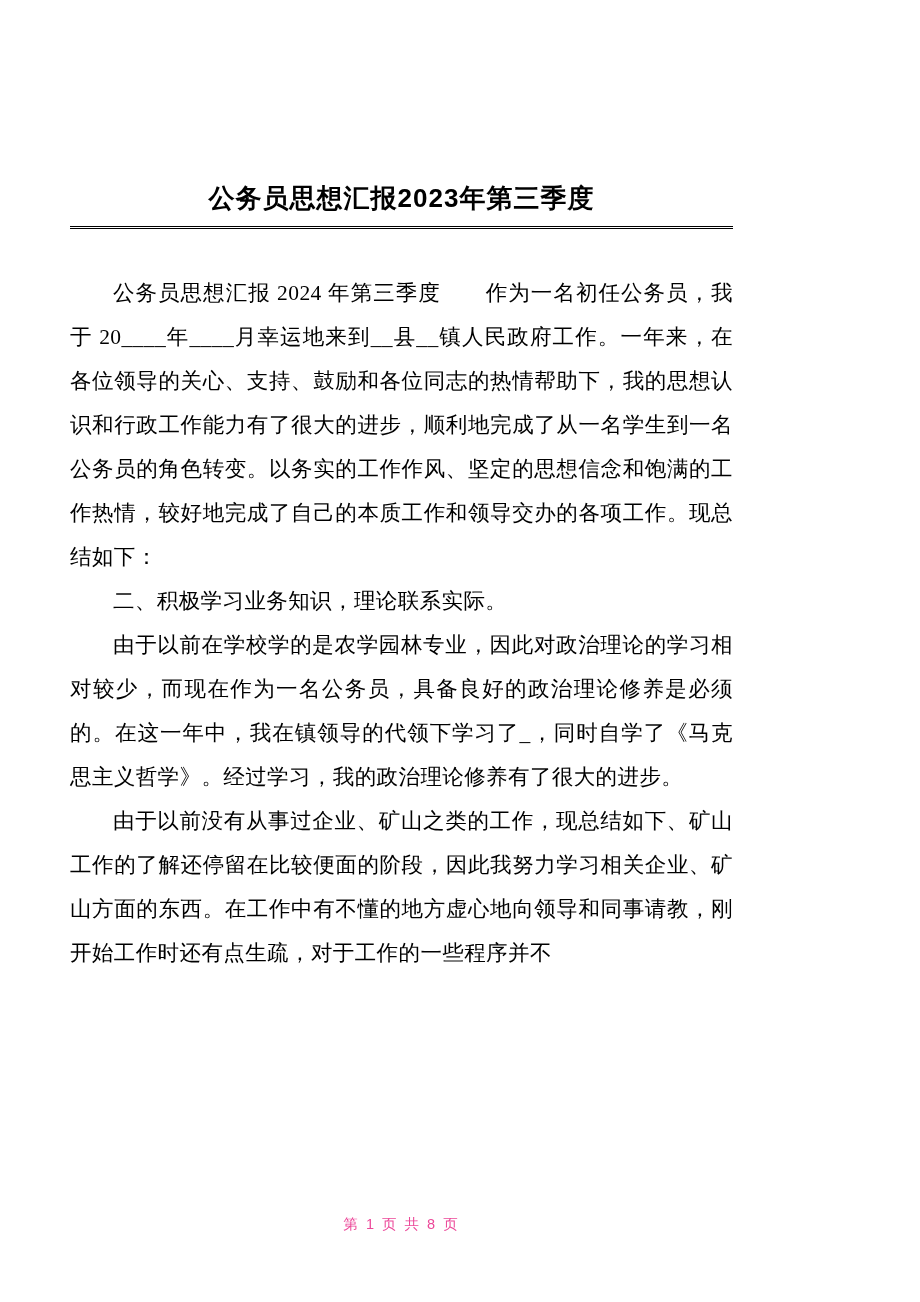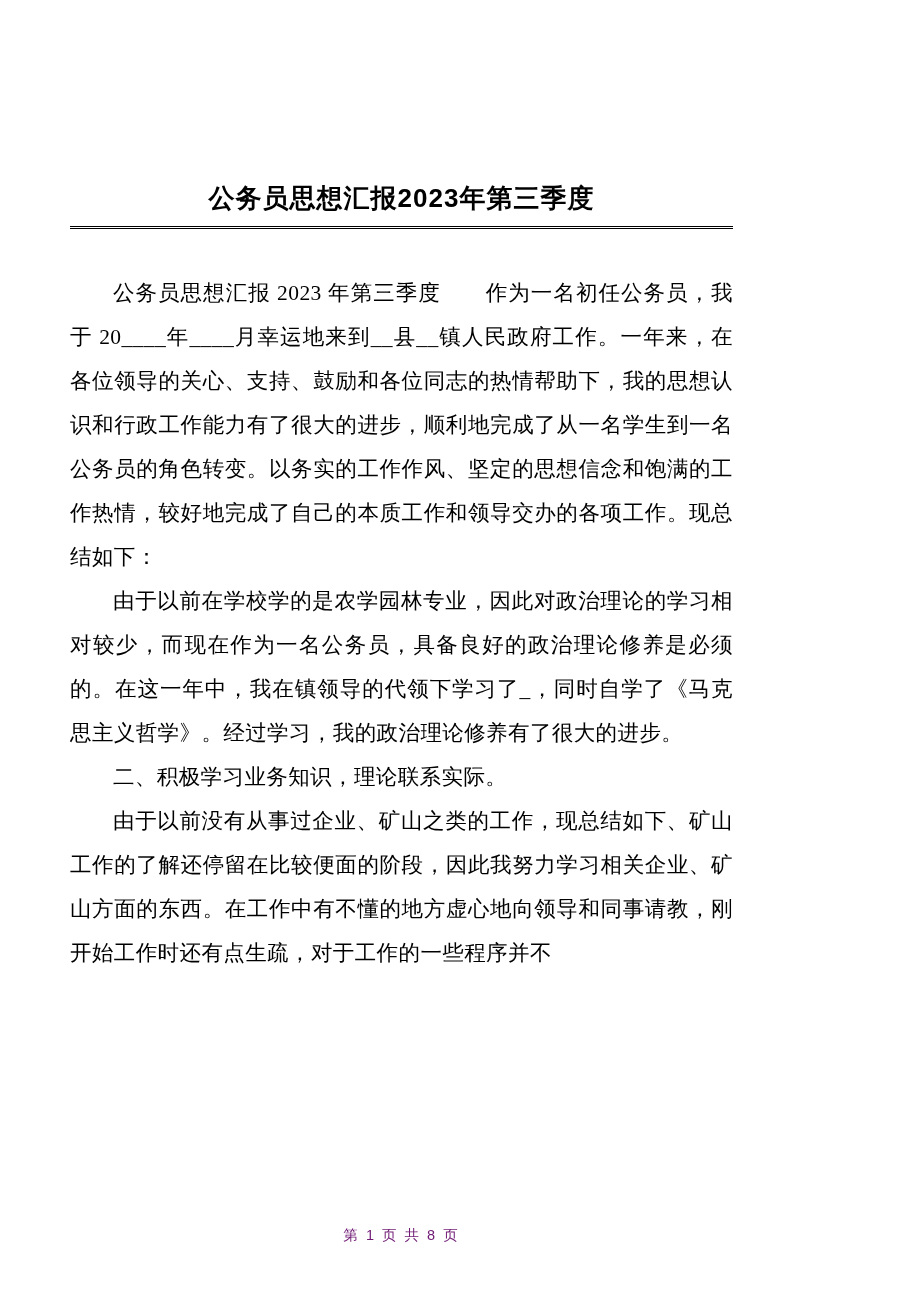--- a/index.html
+++ b/index.html
@@ -50,38 +50,38 @@
     text-align: justify;
     text-justify: inter-ideograph;
     text-indent: 2em;
     letter-spacing: 0.4px;
     word-break: break-all;
   }
   .footer {
     position: absolute;
     left: 0;
     right: 0;
-    bottom: 57px;
+    bottom: 68px;
     text-align: center;
     font-family: "Liberation Sans", "DejaVu Sans", sans-serif;
     font-size: 14.5px;
-    color: #701a75;
+    color: #ec4899;
     letter-spacing: 2px;
   }
 </style>
 </head>
 <body>
 
 <div class="page">
 
   <h1 class="doc-title">公务员思想汇报2023年第三季度</h1>
   <hr class="title-rule">
 
   <div class="body-text">
-    <p>公务员思想汇报 2023 年第三季度　　作为一名初任公务员，我于 20____年____月幸运地来到__县__镇人民政府工作。一年来，在各位领导的关心、支持、鼓励和各位同志的热情帮助下，我的思想认识和行政工作能力有了很大的进步，顺利地完成了从一名学生到一名公务员的角色转变。以务实的工作作风、坚定的思想信念和饱满的工作热情，较好地完成了自己的本质工作和领导交办的各项工作。现总结如下：</p>
+    <p>公务员思想汇报 2024 年第三季度　　作为一名初任公务员，我于 20____年____月幸运地来到__县__镇人民政府工作。一年来，在各位领导的关心、支持、鼓励和各位同志的热情帮助下，我的思想认识和行政工作能力有了很大的进步，顺利地完成了从一名学生到一名公务员的角色转变。以务实的工作作风、坚定的思想信念和饱满的工作热情，较好地完成了自己的本质工作和领导交办的各项工作。现总结如下：</p>
+    <p>二、积极学习业务知识，理论联系实际。</p>
     <p>由于以前在学校学的是农学园林专业，因此对政治理论的学习相对较少，而现在作为一名公务员，具备良好的政治理论修养是必须的。在这一年中，我在镇领导的代领下学习了_，同时自学了《马克思主义哲学》。经过学习，我的政治理论修养有了很大的进步。</p>
-    <p>二、积极学习业务知识，理论联系实际。</p>
     <p>由于以前没有从事过企业、矿山之类的工作，现总结如下、矿山工作的了解还停留在比较便面的阶段，因此我努力学习相关企业、矿山方面的东西。在工作中有不懂的地方虚心地向领导和同事请教，刚开始工作时还有点生疏，对于工作的一些程序并不</p>
   </div>
 
   <div class="footer">第 1 页 共 8 页</div>
 
 </div>
 
 </body></html>

